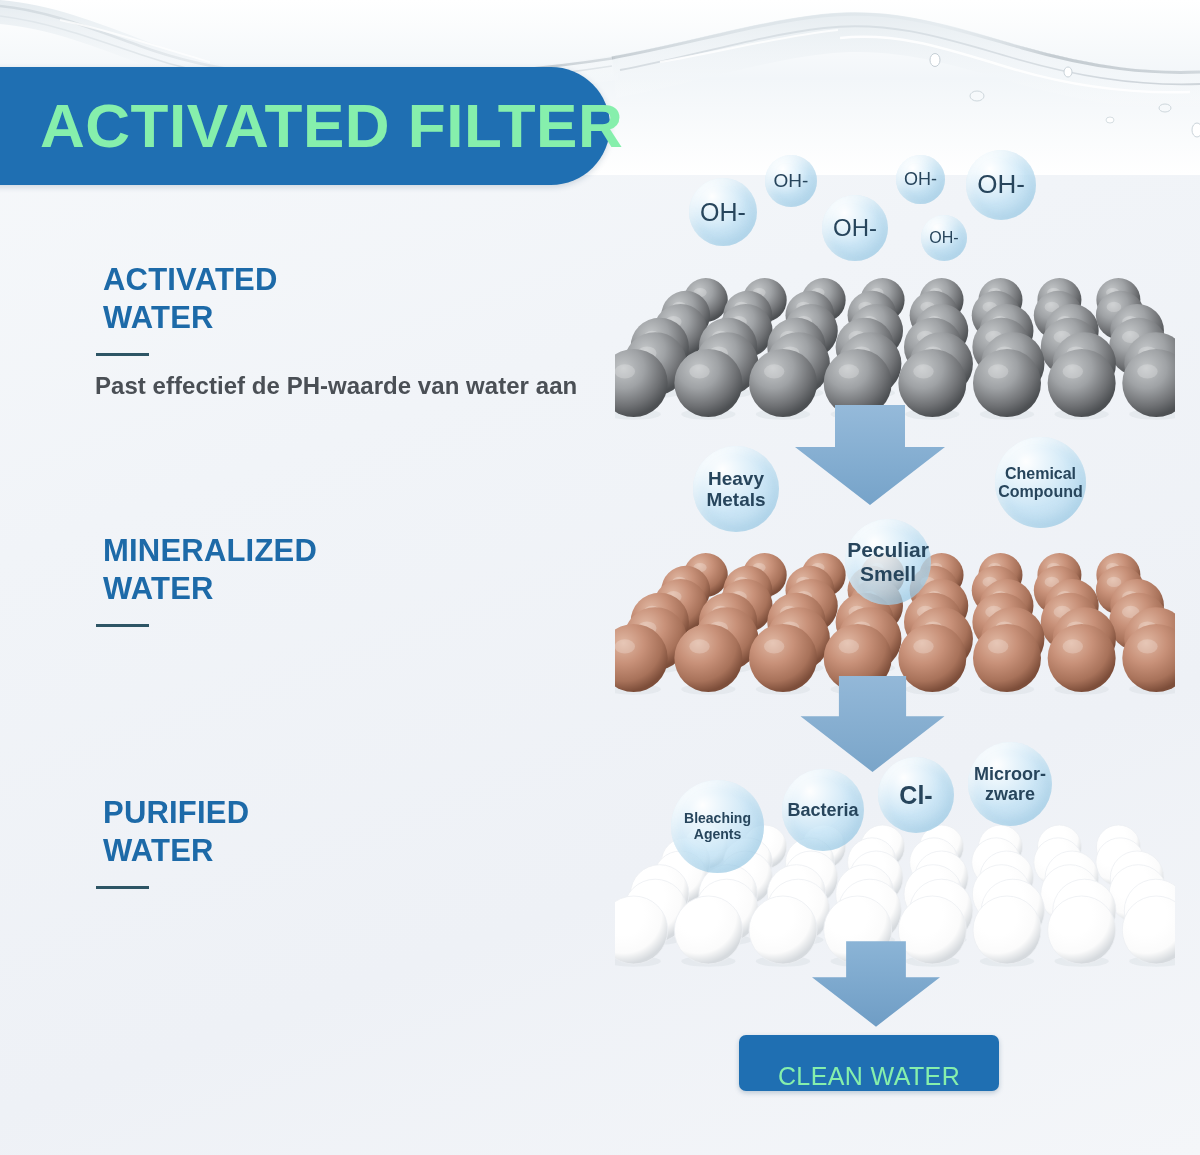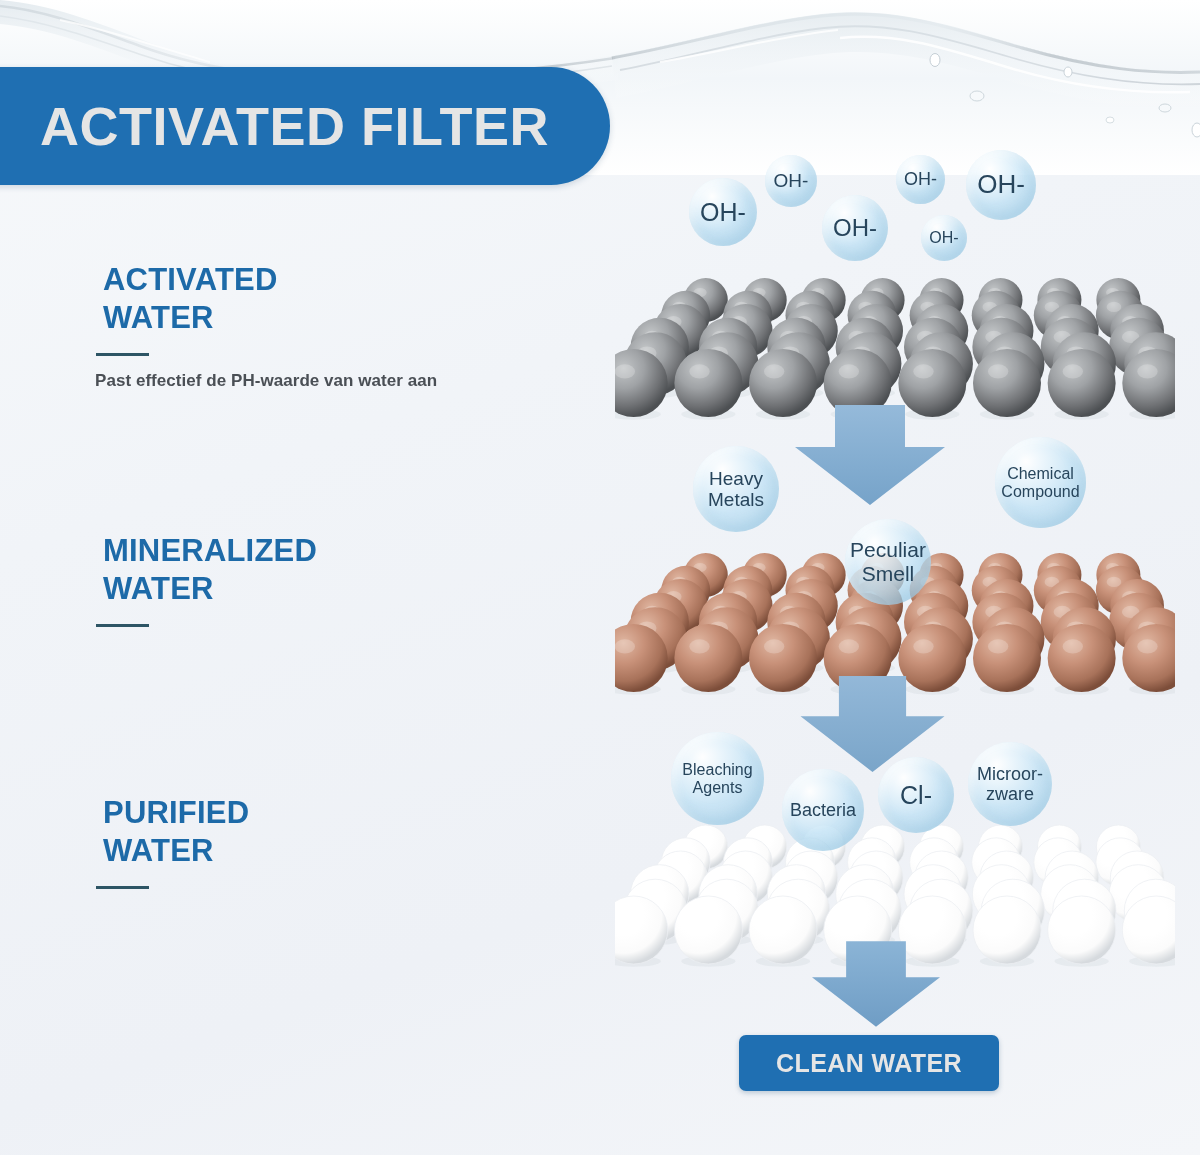--- a/index.html
+++ b/index.html
@@ -41,22 +41,22 @@
     height: 118px;
     background: #1f6fb2;
     border-radius: 0 60px 60px 0;
     box-shadow: 0 2px 6px rgba(20,60,100,0.18);
     display: flex;
     align-items: center;
     z-index: 5;
   }
   .title-banner-text {
     margin-left: 70px;
-    color: #e5e5e5;
-    font-size: 54px;
+    color: #86efac;
+    font-size: 62px;
     font-weight: bold;
     letter-spacing: 0.5px;
     line-height: 1;
     white-space: nowrap;
   }
 
   
   .stage-block {
     position: absolute;
     left: 95px;
@@ -76,21 +76,21 @@
     white-space: pre-line;
   }
   .stage-rule {
     width: 53px;
     height: 3px;
     background: #2d5565;
     margin: 16px 0 13px 1px;
   }
   .stage-desc {
     color: #4a4f55;
-    font-size: 17px;
+    font-size: 24px;
     font-weight: bold;
     line-height: 1.42;
     margin: 0;
     letter-spacing: 0.05px;
     white-space: pre-line;
   }
 
   
   .sphere-layer {
     position: absolute;
@@ -113,40 +113,40 @@
     align-items: center;
     justify-content: center;
     text-align: center;
     color: #27455c;
     background:
       radial-gradient(circle at 34% 27%, rgba(255,255,255,0.95) 0%, rgba(236,247,253,0.85) 18%, rgba(193,226,245,0.78) 52%, rgba(167,212,238,0.62) 78%, rgba(206,232,247,0.30) 100%);
     box-shadow: inset -5px -7px 14px rgba(120,175,210,0.28),
                 inset 4px 5px 10px rgba(255,255,255,0.75);
     line-height: 1.12;
     white-space: pre-line;
-    font-weight: normal;
+    font-weight: bold;
     z-index: 4;
   }
   .bubble.oh { font-weight: normal; }
 
   
   .clean-water-btn {
     position: absolute;
     left: 739px;
     top: 1035px;
     width: 260px;
     height: 56px;
     background: #1f6fb2;
     border-radius: 7px;
     display: flex;
-    align-items: center;
+    align-items: flex-end;
     justify-content: center;
-    color: #e5e5e5;
+    color: #86efac;
     font-size: 25px;
-    font-weight: bold;
+    font-weight: normal;
     letter-spacing: 0.4px;
     box-shadow: 0 2px 5px rgba(25,70,110,0.25);
     z-index: 6;
   }
 </style>
 </head>
 <body>
 
 <div id="page">
 
@@ -929,21 +929,21 @@
       <div class="bubble oh" style="left: 822px; top: 195px; width: 66px; height: 66px; font-size: 24px;">OH-</div>
       <div class="bubble oh" style="left: 896px; top: 155px; width: 49px; height: 49px; font-size: 18px;">OH-</div>
       <div class="bubble oh" style="left: 966px; top: 150px; width: 70px; height: 70px; font-size: 26px;">OH-</div>
       <div class="bubble oh" style="left: 921px; top: 215px; width: 46px; height: 46px; font-size: 16px;">OH-</div>
       <div class="bubble " style="left: 693px; top: 446px; width: 86px; height: 86px; font-size: 19px;">Heavy
 Metals</div>
       <div class="bubble " style="left: 845px; top: 519px; width: 86px; height: 86px; font-size: 21px;">Peculiar
 Smell</div>
       <div class="bubble " style="left: 950px; top: 437px; width: 91px; height: 91px; font-size: 16px; margin-left: 45px;">Chemical
 Compound</div>
-      <div class="bubble " style="left: 671px; top: 732px; width: 93px; height: 93px; font-size: 16px;">Bleaching
+      <div class="bubble " style="left: 671px; top: 780px; width: 93px; height: 93px; font-size: 14px;">Bleaching
 Agents</div>
       <div class="bubble " style="left: 782px; top: 769px; width: 82px; height: 82px; font-size: 18px;">Bacteria</div>
       <div class="bubble " style="left: 878px; top: 757px; width: 76px; height: 76px; font-size: 25px;">Cl-</div>
       <div class="bubble " style="left: 968px; top: 742px; width: 84px; height: 84px; font-size: 18px;">Microor-
 zware</div>
     </div>
 
   <div class="clean-water-btn">
     <span>CLEAN WATER</span>
   </div>

